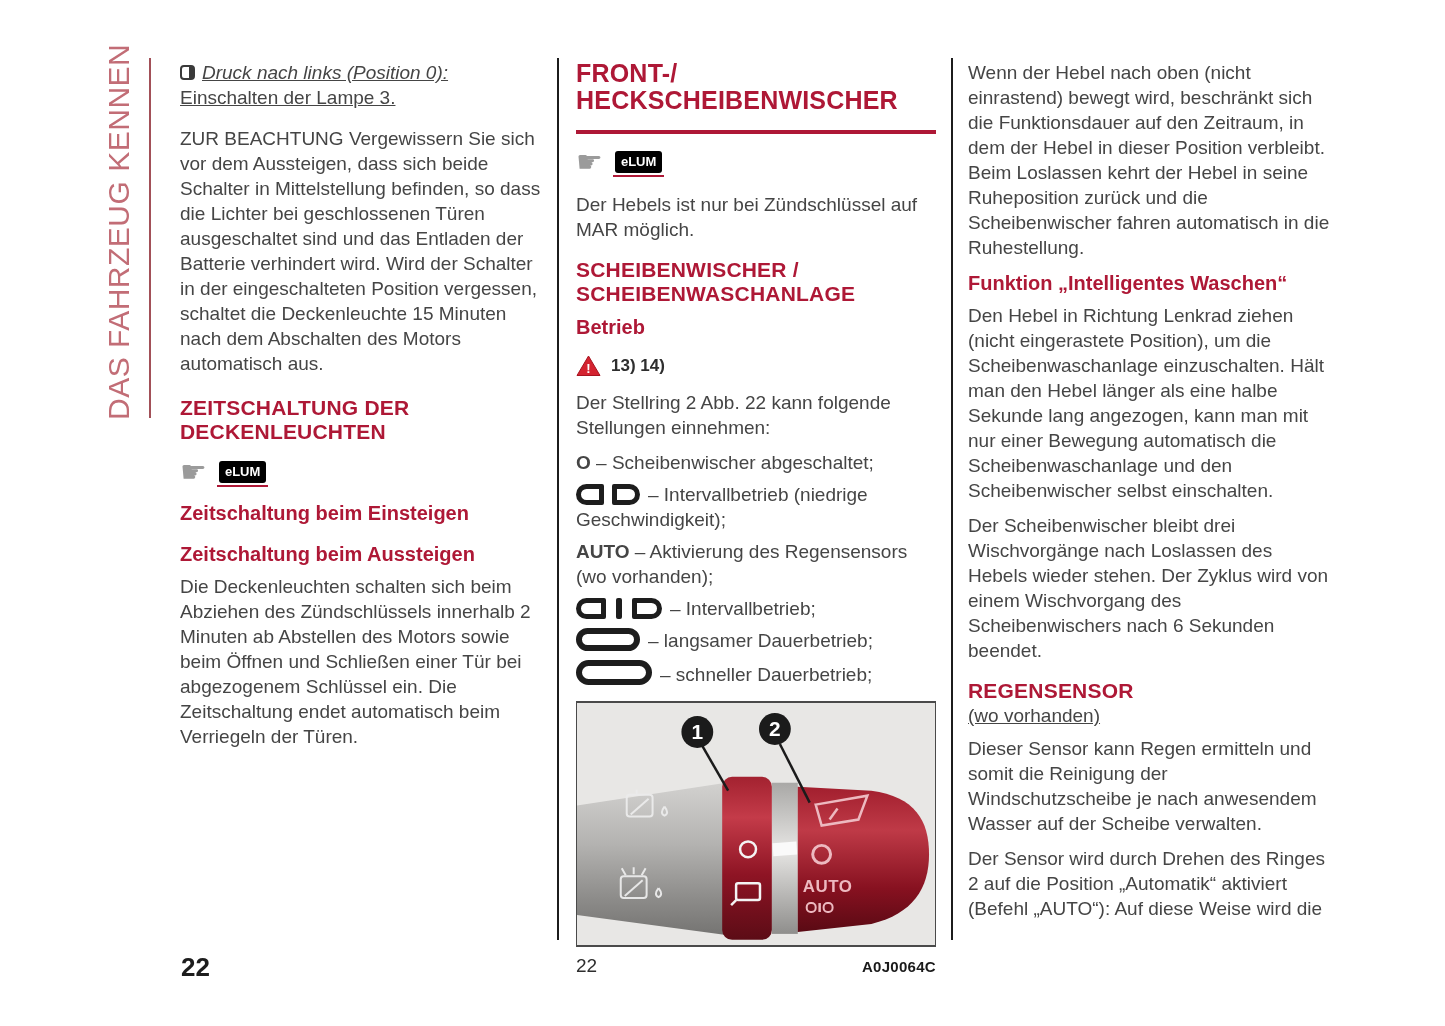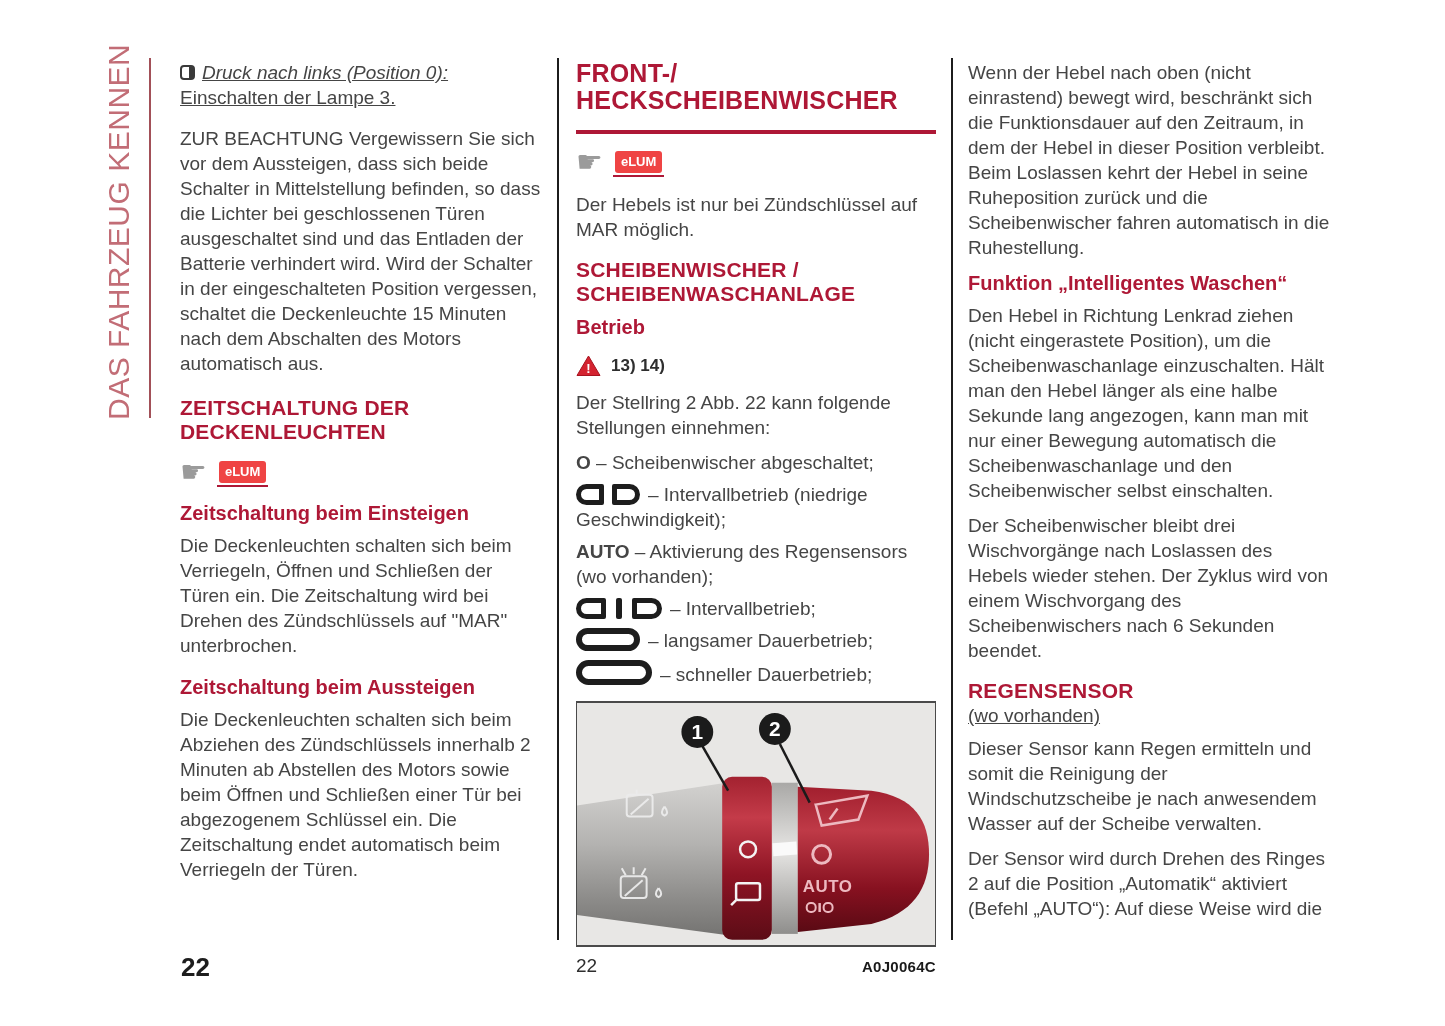--- a/index.html
+++ b/index.html
@@ -41,21 +41,21 @@
   .bullet3d{
     display:inline-block;width:15px;height:15px;box-sizing:border-box;
     border:2px solid #3a3a3a;border-right-width:6px;border-radius:4px;
     vertical-align:-1px;margin-right:7px;
   }
 
   
   .ref-row{display:flex;align-items:center;gap:12px;margin:12px 0 14px 0;height:32px;}
   .hand{font-family:"DejaVu Sans","Liberation Sans",sans-serif;font-size:30px;color:#9b9b9b;line-height:30px;}
   .elum{
-    position:relative;display:inline-block;background:#ef4444;color:#fff;
+    position:relative;display:inline-block;background:#000000;color:#fff;
     font-weight:bold;font-size:13px;padding:4px 6px 5px 6px;border-radius:3px;line-height:13px;
   }
   .elum::after{content:"";position:absolute;left:-2px;right:-2px;bottom:-4px;height:2px;background:#ae1836;}
 
   
   .warn-row{display:flex;align-items:center;gap:10px;margin:14px 0 12px 0;}
   .warn-refs{font-weight:bold;font-size:17px;color:#2e2e2e;}
 
   
   .sym-line{margin:0 0 7px 0;}
@@ -102,21 +102,20 @@
     <span>ZEITSCHALTUNG DER</span><br>
     <span>DECKENLEUCHTEN</span>
   </h2>
 
   <div class="ref-row">
     <span class="hand">☛</span>
     <span class="elum">eLUM</span>
   </div>
 
   <h3 class="sec">Zeitschaltung beim Einsteigen</h3>
-  <p>Die Deckenleuchten schalten sich beim Verriegeln, Öffnen und Schließen der Türen ein. Die Zeitschaltung wird bei Drehen des Zündschlüssels auf "MAR" unterbrochen.</p>
 
   <h3 class="sec" style="margin-top:18px;">Zeitschaltung beim Aussteigen</h3>
   <p>Die Deckenleuchten schalten sich beim Abziehen des Zündschlüssels innerhalb 2 Minuten ab Abstellen des Motors sowie beim Öffnen und Schließen einer Tür bei abgezogenem Schlüssel ein. Die Zeitschaltung endet automatisch beim Verriegeln der Türen.</p>
 </div>
 
 <div class="col col2">
   <h1 class="sec">
     <span>FRONT-/</span><br>
     <span>HECKSCHEIBENWISCHER</span>
   </h1>

